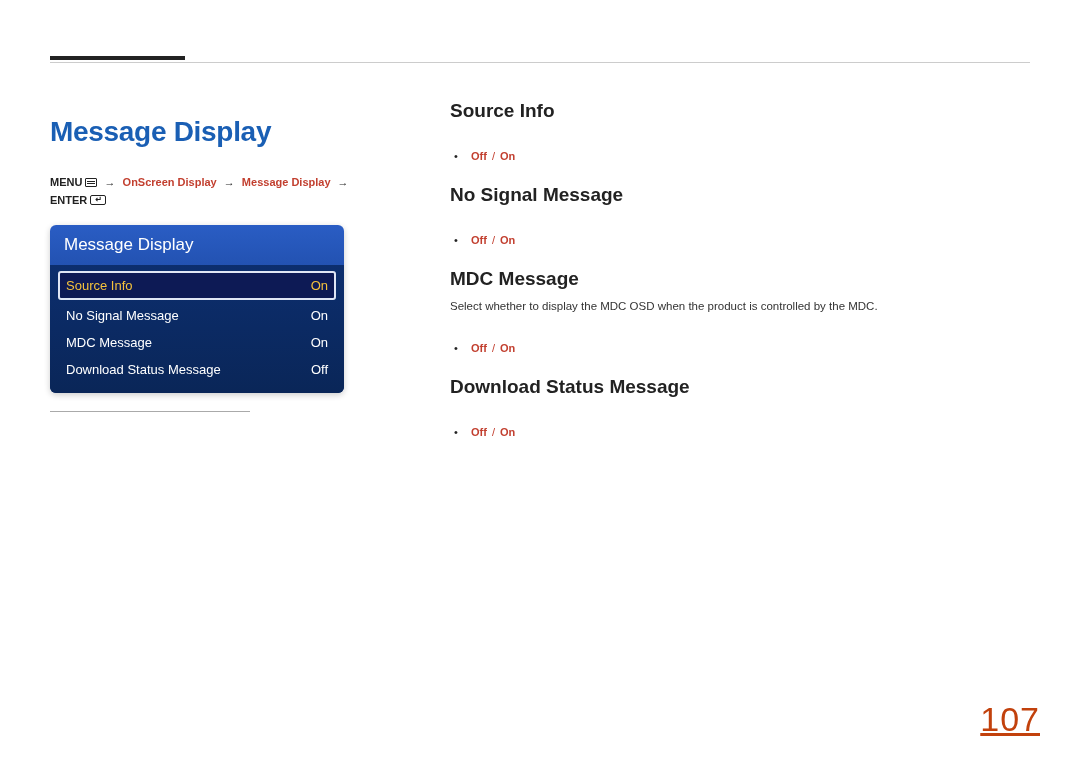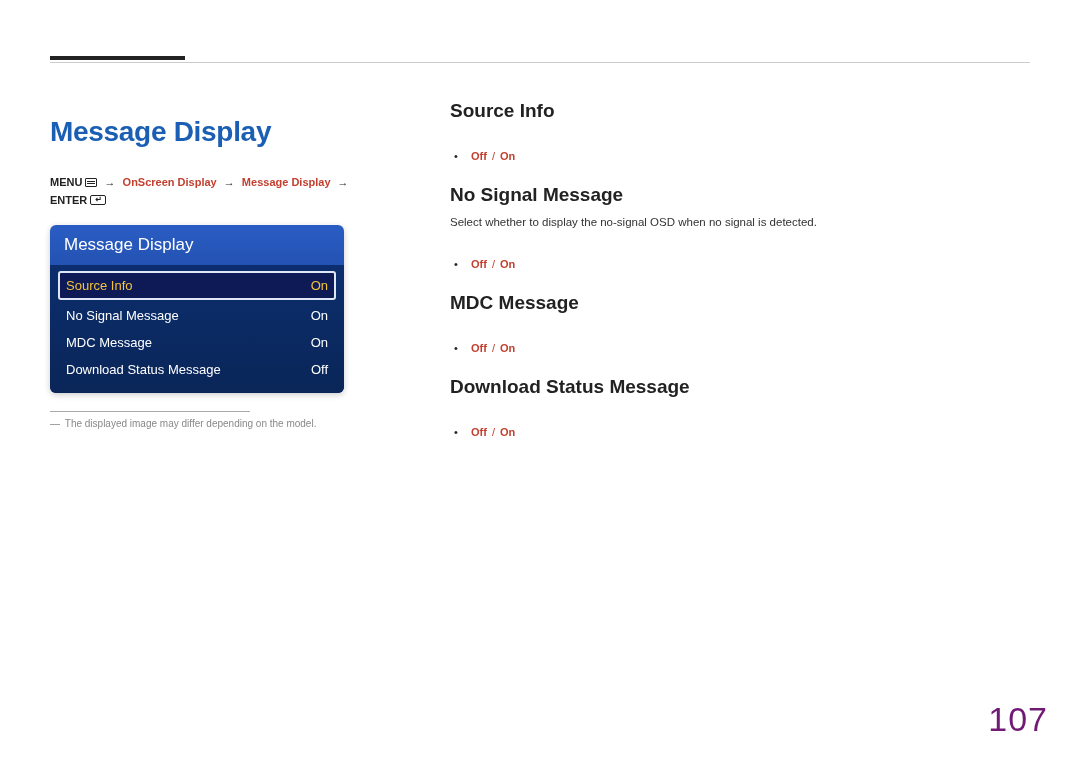--- a/index.html
+++ b/index.html
@@ -156,26 +156,27 @@
     font-size: 11px;
     padding-left: 4px;
     margin-top: 28px;
   }
   .opts .bullet { margin-right: 10px; }
   .opts .hlv { color: #c23f2f; font-weight: bold; }
   .opts .sep { color: #c23f2f; margin: 0 2px; }
 
   .page-number {
     position: absolute;
-    right: 32px;
+    right: 40px;
     bottom: 24px;
     font-size: 34px;
-    color: #701a75;
+    color: #c2410c;
     font-weight: 300;
     letter-spacing: 1px;
+    text-decoration: underline;
   }
 </style>
 </head>
 <body>
 
 <div class="tab-marker"></div>
 <div class="hr-top"></div>
 
 <div class="left-col">
   <h1 class="page-title">Message Display</h1>
@@ -208,47 +209,46 @@
         <span class="osd-val">On</span>
       </div>
       <div class="osd-row">
         <span class="osd-label">Download Status Message</span>
         <span class="osd-val">Off</span>
       </div>
     </div>
   </div>
 
   <div class="divider"></div>
-  <div class="footnote">The displayed image may differ depending on the model.</div>
 </div>
 
 <div class="right-col">
   <div class="section">
     <div class="section-title">Source Info</div>
     <div class="opts">
       <span class="bullet">•</span>
       <span class="hlv">Off</span>
       <span class="sep">/</span>
       <span class="hlv">On</span>
     </div>
   </div>
 
   <div class="section">
     <div class="section-title">No Signal Message</div>
-    <div class="section-desc">Select whether to display the no-signal OSD when no signal is detected.</div>
     <div class="opts">
       <span class="bullet">•</span>
       <span class="hlv">Off</span>
       <span class="sep">/</span>
       <span class="hlv">On</span>
     </div>
   </div>
 
   <div class="section">
     <div class="section-title">MDC Message</div>
+    <div class="section-desc">Select whether to display the MDC OSD when the product is controlled by the MDC.</div>
     <div class="opts">
       <span class="bullet">•</span>
       <span class="hlv">Off</span>
       <span class="sep">/</span>
       <span class="hlv">On</span>
     </div>
   </div>
 
   <div class="section">
     <div class="section-title">Download Status Message</div>

